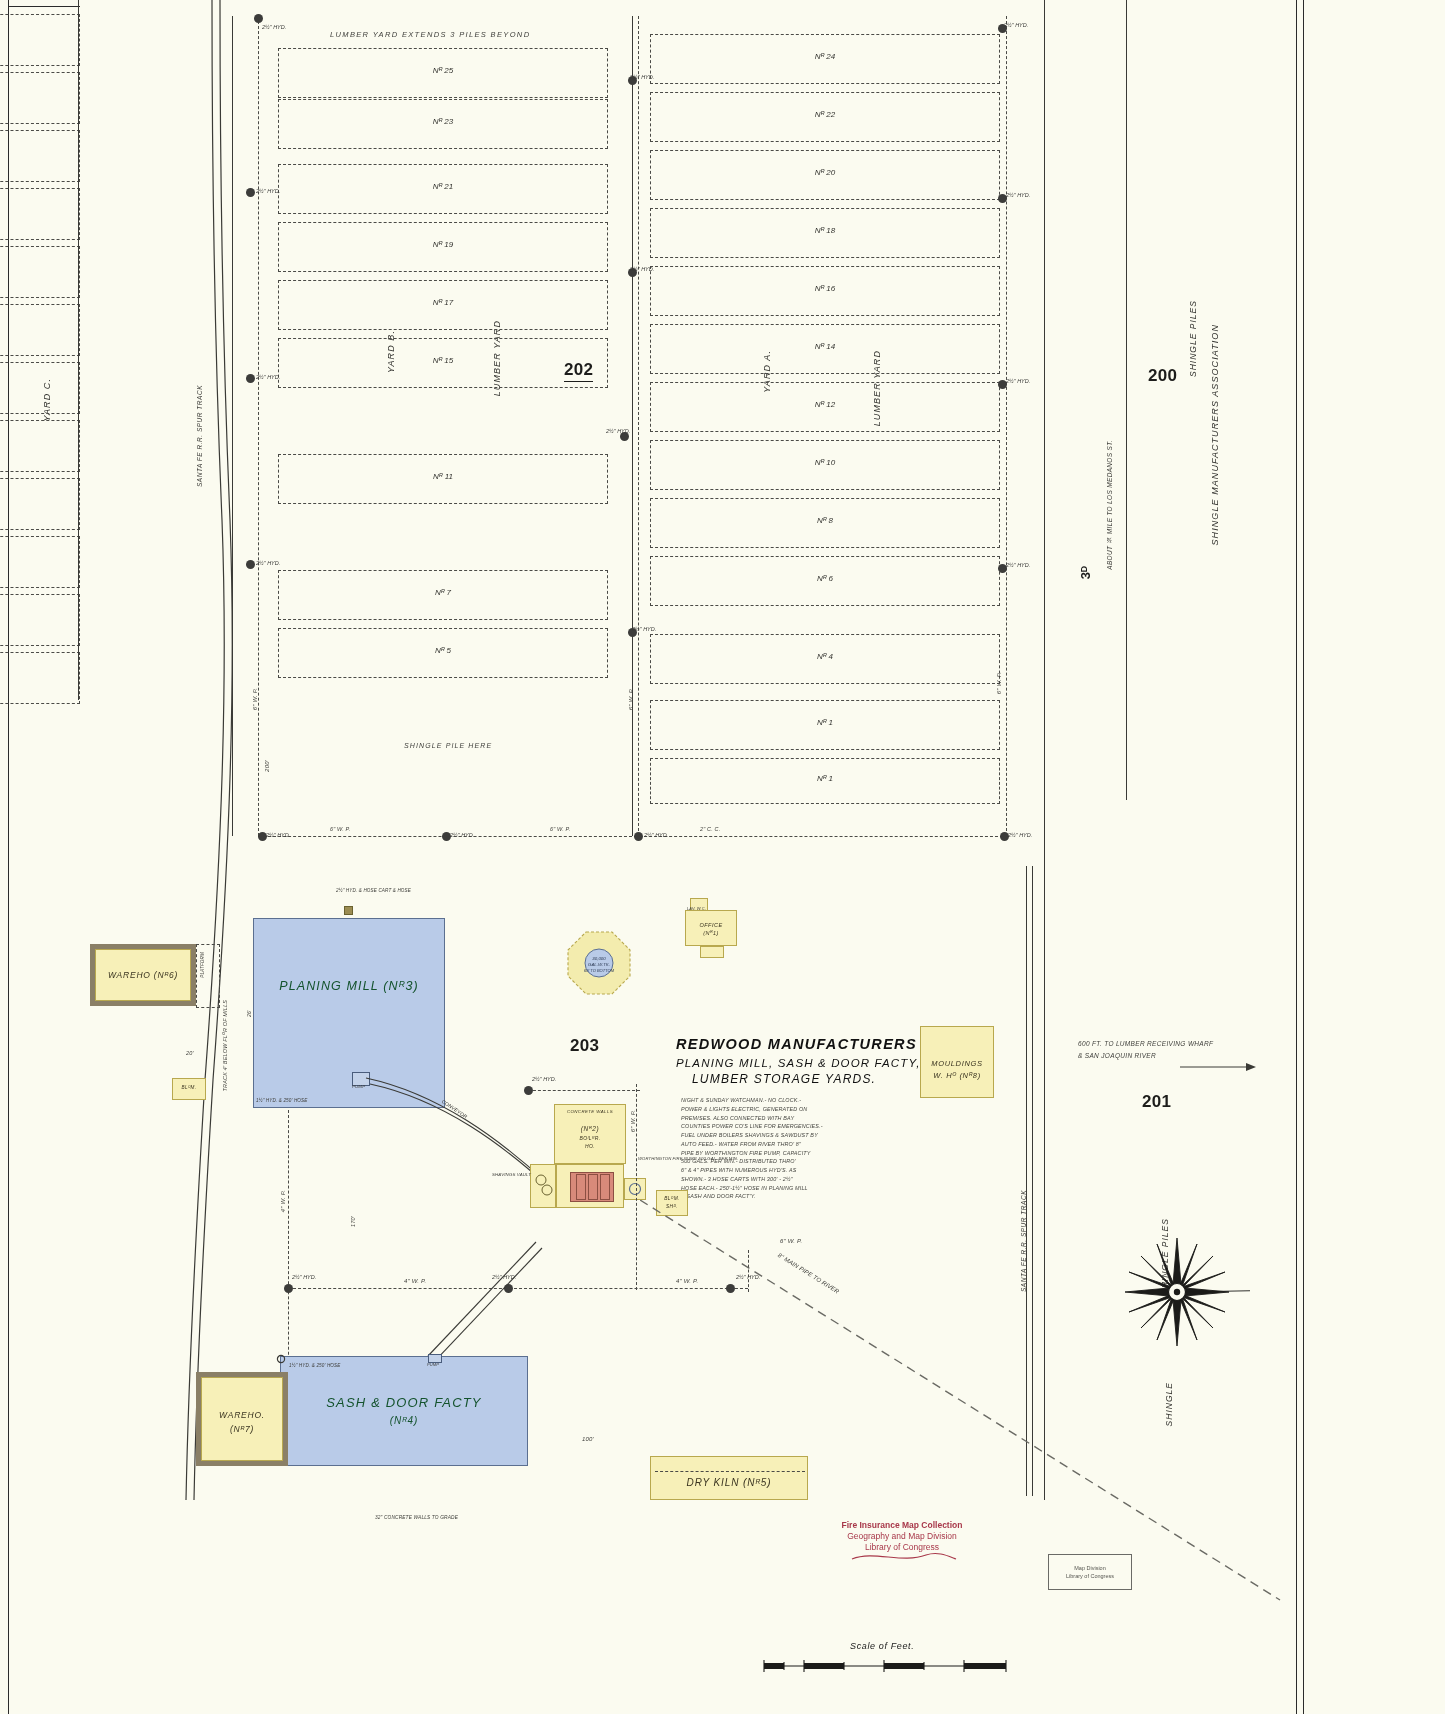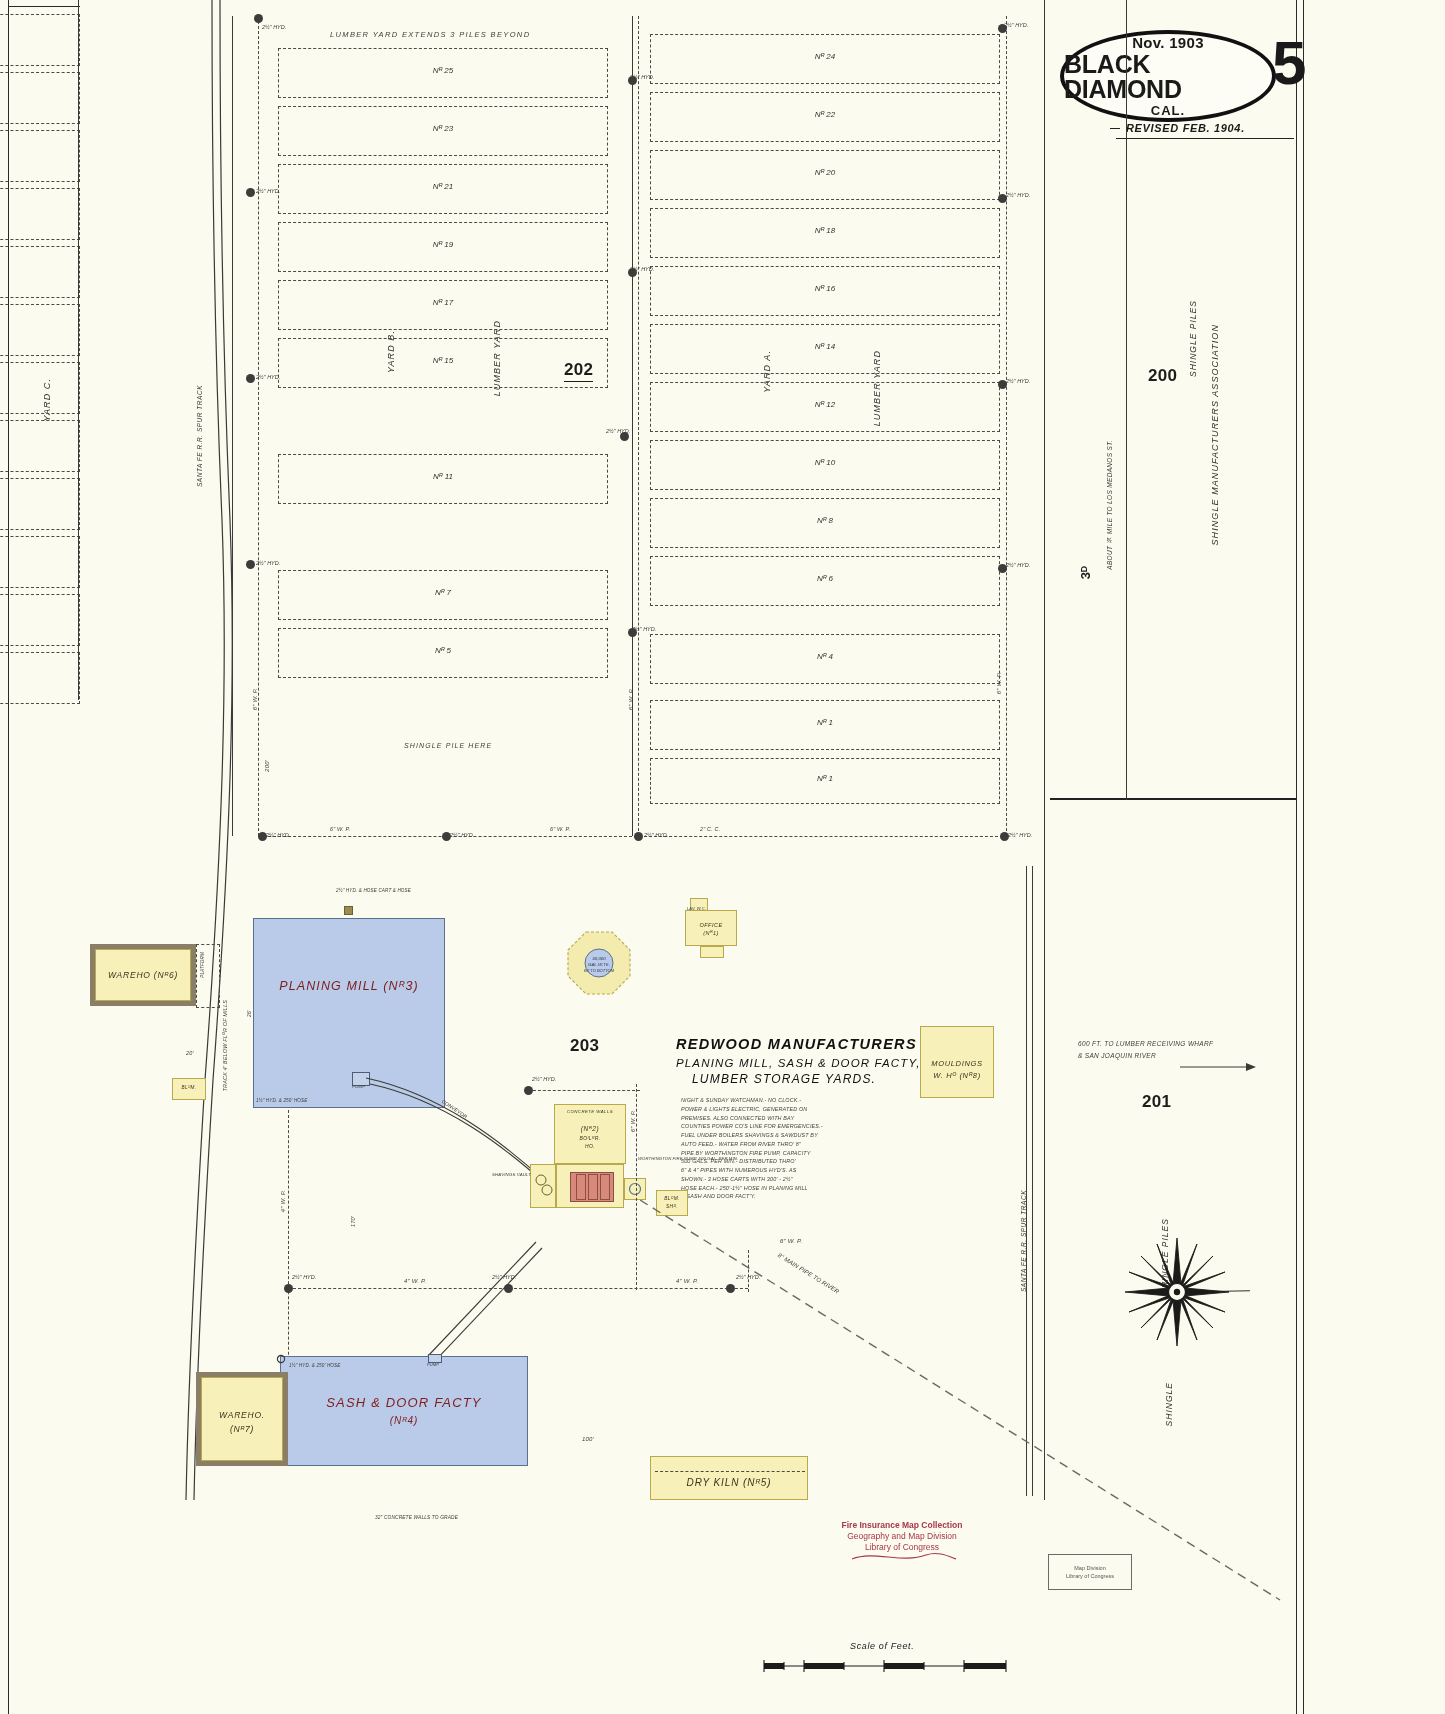--- a/index.html
+++ b/index.html
@@ -29,21 +29,21 @@
   .e-state{font-size:13px;font-weight:bold;letter-spacing:.08em;}
   .pageno{position:absolute;left:222px;top:24px;font-size:62px;font-weight:bold;line-height:1;}
   .revised{position:absolute;left:76px;top:114px;font-size:11px;font-style:italic;font-weight:bold;letter-spacing:.06em;}
   .rev-rule{position:absolute;left:66px;top:130px;width:178px;border-top:1.6px solid #222;}
   .rev-tick{position:absolute;left:60px;top:120px;width:10px;border-top:1.6px solid #222;}
 
   
   .bldg{position:absolute;box-sizing:border-box;}
   .blue{background:#b9cbe8;border:1.1px solid #5b6f90;}
   .yellow{background:#f7f0b8;border:1.1px solid #b8a84e;}
-  .lbl{position:absolute;width:100%;text-align:center;font-style:italic;letter-spacing:.09em;color:#7f1d1d;}
+  .lbl{position:absolute;width:100%;text-align:center;font-style:italic;letter-spacing:.09em;color:#14532d;}
   .lbl-y{color:#3a3420;}
 
   
   .dash-h{position:absolute;border-top:1.1px dashed #4a4a46;}
   .dash-v{position:absolute;border-left:1.1px dashed #4a4a46;}
   .solid-v{position:absolute;border-left:1.1px solid #3a3a36;}
 
   .hyd{position:absolute;width:9px;height:9px;border-radius:50%;background:#3c3c3a;}
   .hyd-lbl{position:absolute;font-size:5.5px;font-style:italic;color:#3a3a38;white-space:nowrap;}
 
@@ -84,31 +84,20 @@
 </head>
 <body>
 
 <div class="map">
 
   <div class="frame-l"></div>
   <div class="frame-ul"></div>
   <div class="frame-r"></div>
   <div class="frame-r2"></div>
 
-  <div id="titlebox">
-    <div class="ellipse">
-      <div class="e-date">Nov. 1903</div>
-      <div class="e-name">BLACK DIAMOND</div>
-      <div class="e-state">CAL.</div>
-    </div>
-    <div class="pageno">5</div>
-    <div class="rev-tick"></div>
-    <div class="revised">REVISED  FEB. 1904.</div>
-    <div class="rev-rule"></div>
-  </div>
 
   <div class="abs vert m9" style="left:42px;top:378px;">YARD  C.</div>
 
   <div class="pilebox" style="left:-10px;top:14px;width:90px;height:52px;"></div>
   <div class="pilebox" style="left:-10px;top:72px;width:90px;height:52px;"></div>
   <div class="pilebox" style="left:-10px;top:130px;width:90px;height:52px;"></div>
   <div class="pilebox" style="left:-10px;top:188px;width:90px;height:52px;"></div>
   <div class="pilebox" style="left:-10px;top:246px;width:90px;height:52px;"></div>
   <div class="pilebox" style="left:-10px;top:304px;width:90px;height:52px;"></div>
   <div class="pilebox" style="left:-10px;top:362px;width:90px;height:52px;"></div>
@@ -136,21 +125,21 @@
   <div class="dash-v" style="left:638px;top:16px;height:820px;"></div>
 
   <div class="m7" style="left:330px;top:30px;letter-spacing:.18em;font-size:7.5px;">LUMBER  YARD  EXTENDS  3 PILES  BEYOND</div>
 
   <div class="abs vert m9" style="left:386px;top:330px;">YARD  B.</div>
   <div class="abs vert m9" style="left:492px;top:320px;">LUMBER  YARD</div>
 
   <div class="pilebox" style="left:278px;top:48px;width:330px;height:50px;">
       <div class="pilenum" style="top:17px;">Nᴿ 25</div>
     </div>
-  <div class="pilebox" style="left:278px;top:106px;width:330px;height:50px;text-decoration:underline;">
+  <div class="pilebox" style="left:278px;top:99px;width:330px;height:50px;text-decoration:underline;">
       <div class="pilenum" style="top:17px;">Nᴿ 23</div>
     </div>
   <div class="pilebox" style="left:278px;top:164px;width:330px;height:50px;">
       <div class="pilenum" style="top:17px;">Nᴿ 21</div>
     </div>
   <div class="pilebox" style="left:278px;top:222px;width:330px;height:50px;">
       <div class="pilenum" style="top:17px;">Nᴿ 19</div>
     </div>
   <div class="pilebox" style="left:278px;top:280px;width:330px;height:50px;">
       <div class="pilenum" style="top:17px;">Nᴿ 17</div>

